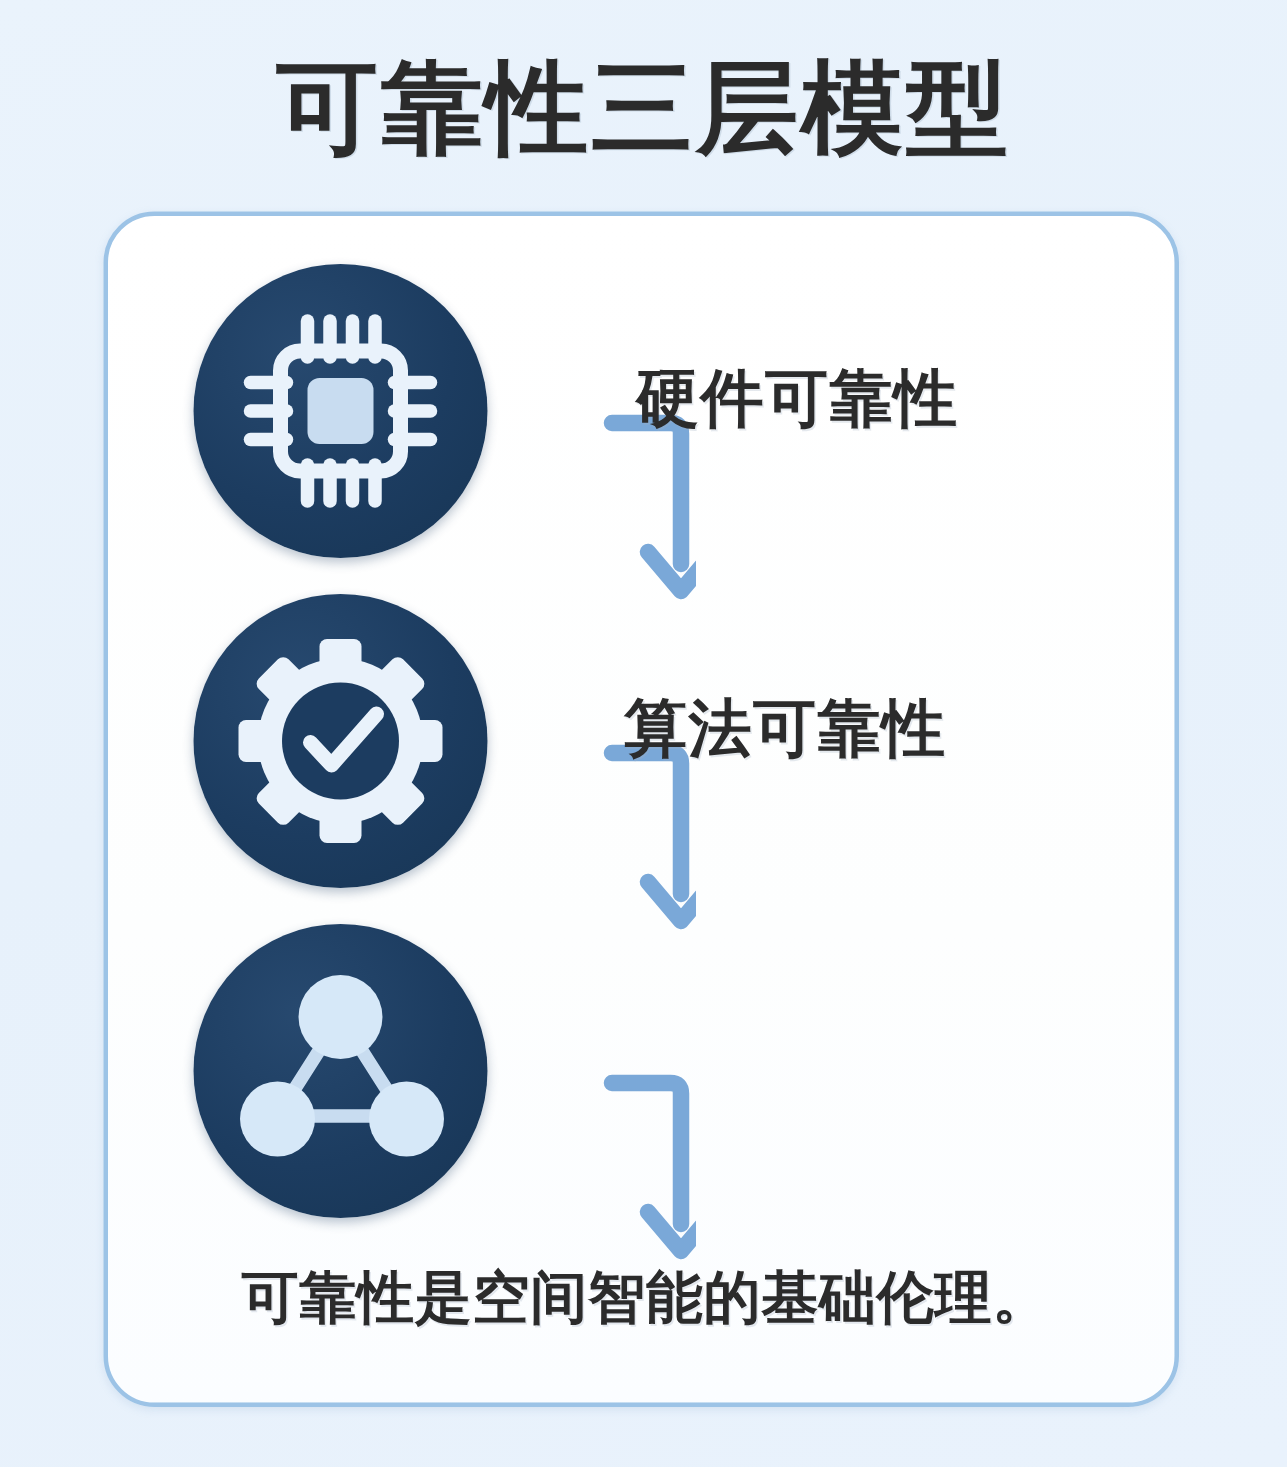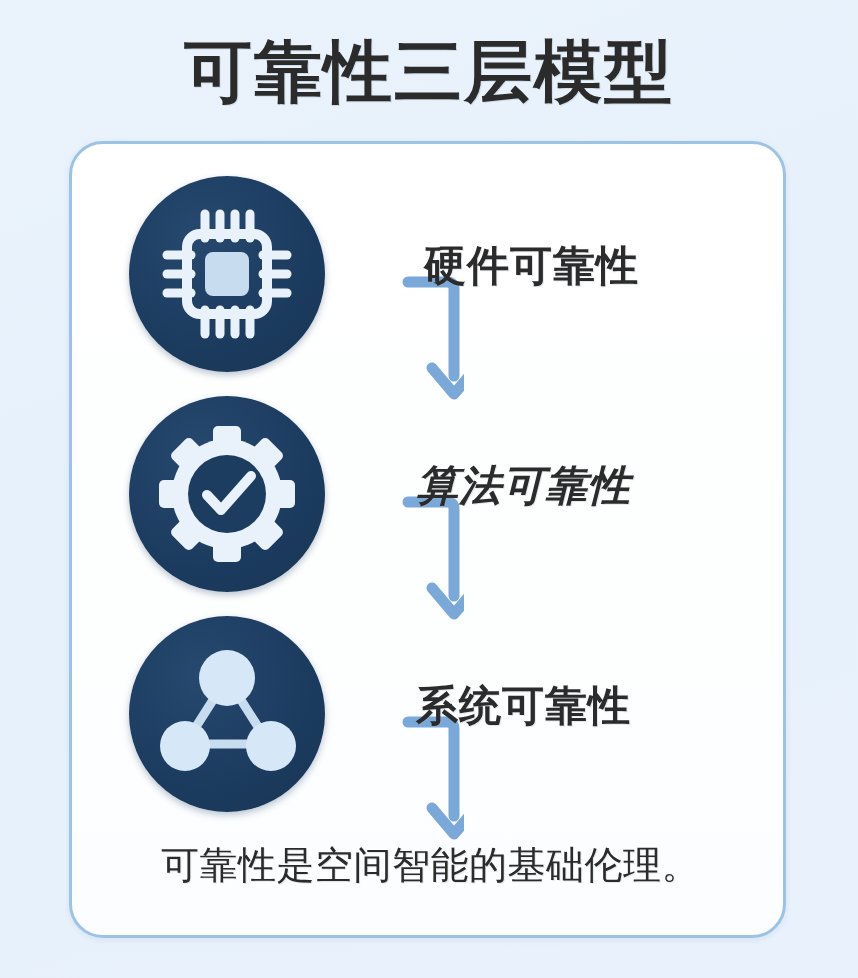--- a/index.html
+++ b/index.html
@@ -48,32 +48,32 @@
   .icon-circle svg{ display:block; width:196px; height:196px; }
 
   .row-label{
     position:absolute;
     left:352px; top:66px;
     width:350px;
     font-size:42px; font-weight:bold; letter-spacing:1px;
     color:#2b2b2b;
     text-shadow:1px 1px 0 rgba(160,175,195,.28);
   }
-  .row-2 .row-label{ left:344px;font-style:italic; }
+  .row-2 .row-label{ left:344px; }
   .row-3 .row-label{ left:344px; }
 
   
   .arrow{ position:absolute; left:262px; top:88px; }
   .arrow svg{ display:block; }
 
   
   .card-footer{
     position:absolute; left:0; bottom:44px; width:717px;
     text-align:center;
-    font-size:38px; font-weight:normal; letter-spacing:.5px;
+    font-size:38px; font-weight:bold; letter-spacing:.5px;
     color:#2b2b2b;
     text-shadow:1px 1px 0 rgba(160,175,195,.28);
   }
 </style>
 </head>
 <body>
 
 <div class="page-title">可靠性三层模型</div>
 
 <div class="card">
@@ -168,18 +168,17 @@
       </svg>
     </div>
 
     <div class="arrow">
       <svg width="130" height="160" viewBox="0 0 130 160" xmlns="http://www.w3.org/2000/svg">
         <path d="M 80 22 L 119 22 Q 126 22 126 29 L 126 116" fill="none" stroke="#7aa8d8" stroke-width="11" stroke-linecap="round" stroke-linejoin="round" transform="translate(-6,0)"></path>
         <path d="M 98 108 L 120 134 L 142 108" fill="none" stroke="#7aa8d8" stroke-width="11" stroke-linecap="round" stroke-linejoin="round"></path>
       </svg>
     </div>
 
-    <div class="row-label">系统可靠性</div>
   </div>
 
   <div class="card-footer">可靠性是空间智能的基础伦理。</div>
 
 </div>
 
 </body></html>

